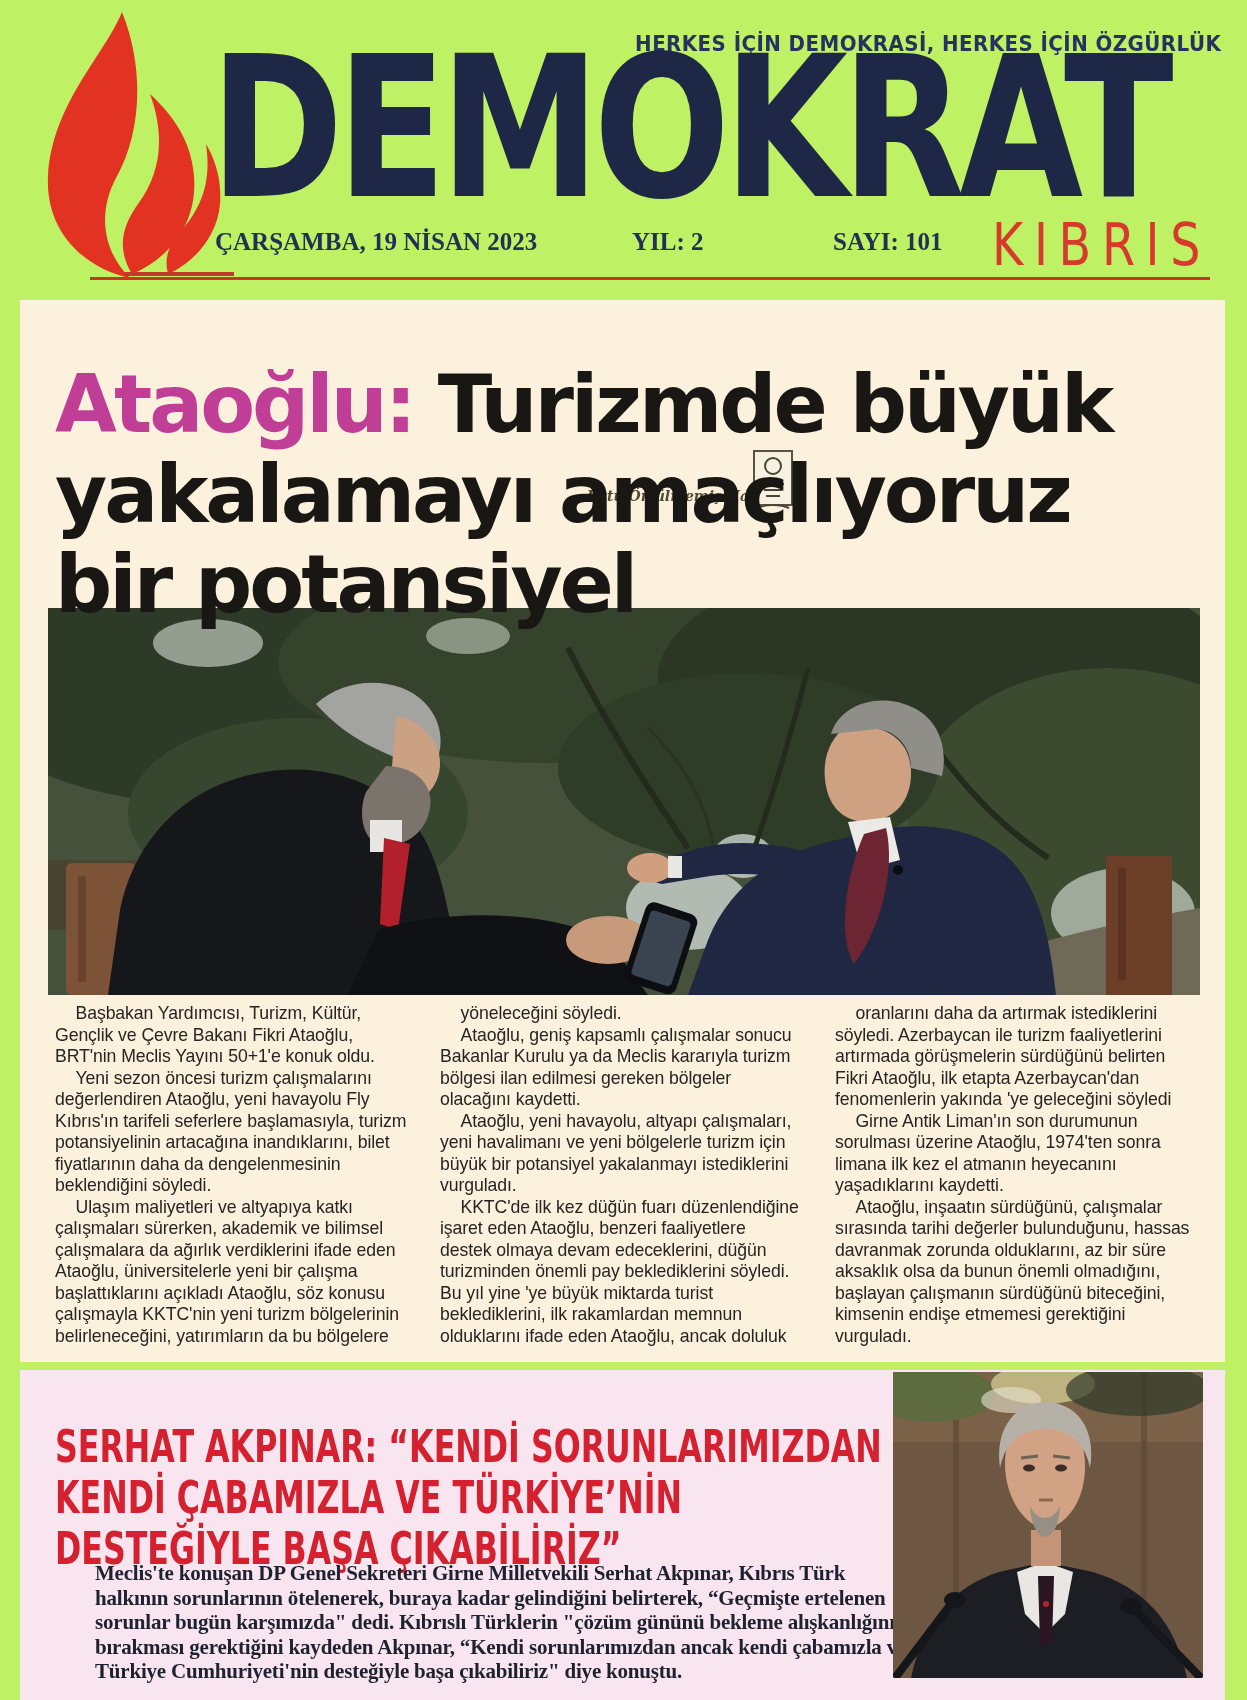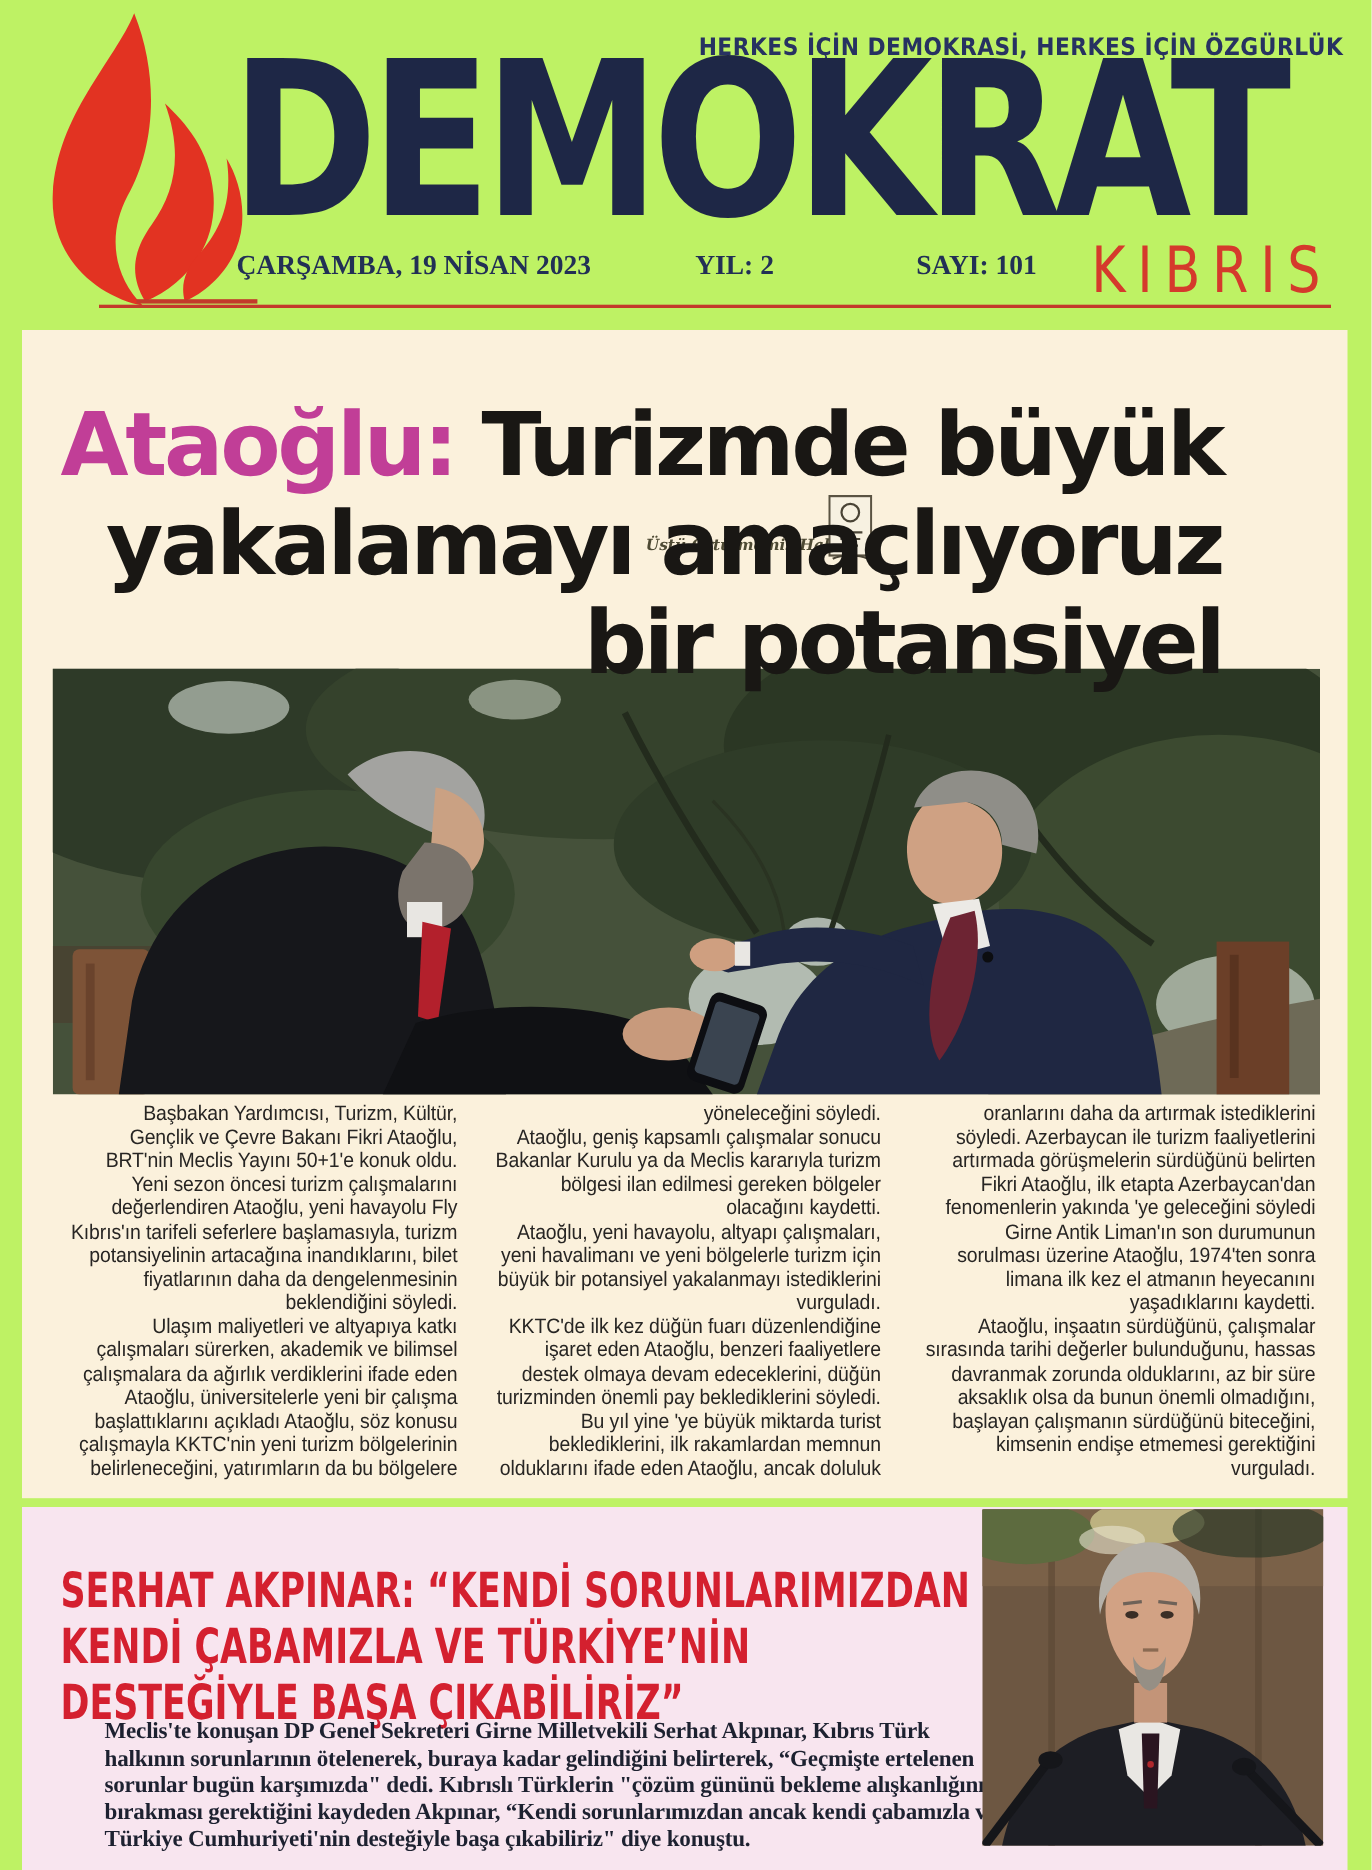--- a/index.html
+++ b/index.html
@@ -17,21 +17,21 @@
             font-family:"Liberation Serif",serif;font-weight:bold;font-size:25px;color:#223055;padding-left:19px;}
   .pub-date{position:absolute;left:215px;top:0;}
   .pub-year{position:absolute;left:632px;top:0;}
   .pub-issue{position:absolute;left:833px;top:0;}
   .region{position:absolute;top:216px;right:36px;font-family:"DejaVu Sans",sans-serif;
           font-weight:normal;font-size:58px;line-height:1;color:#d53a2c;letter-spacing:13px;
           transform:scaleX(.82);transform-origin:right top;white-space:nowrap;}
   .header-rule{position:absolute;left:90px;top:277px;width:1120px;height:3px;background:#c33a2b;}
   
   .lead-panel{position:absolute;left:20px;top:300px;width:1205px;height:1062px;
-              background:#fbf1dc;overflow:hidden;text-align:right;}
+              background:#fbf1dc;overflow:hidden;}
   .headline{position:absolute;left:35px;top:6px;z-index:2;font-family:"DejaVu Sans",sans-serif;
             font-weight:bold;font-size:80px;line-height:90px;letter-spacing:-3px;color:#191714;}
   .hl-pink{color:#c13e97;}
   .hl-rest{margin-left:24px;}
   
   .watermark{position:absolute;left:565px;top:88px;z-index:1;width:230px;}
   .wm-box{position:relative;width:205px;height:95px;background:rgba(186,30,34,.9);overflow:hidden;}
   .wm-stripe1{position:absolute;left:0;top:34px;width:205px;height:12px;background:rgba(90,10,12,.45);}
   .wm-stripe2{position:absolute;left:0;top:64px;width:205px;height:10px;background:rgba(90,10,12,.35);}
   .wm-title{position:absolute;left:6px;top:2px;font-family:"DejaVu Sans",sans-serif;font-weight:bold;

